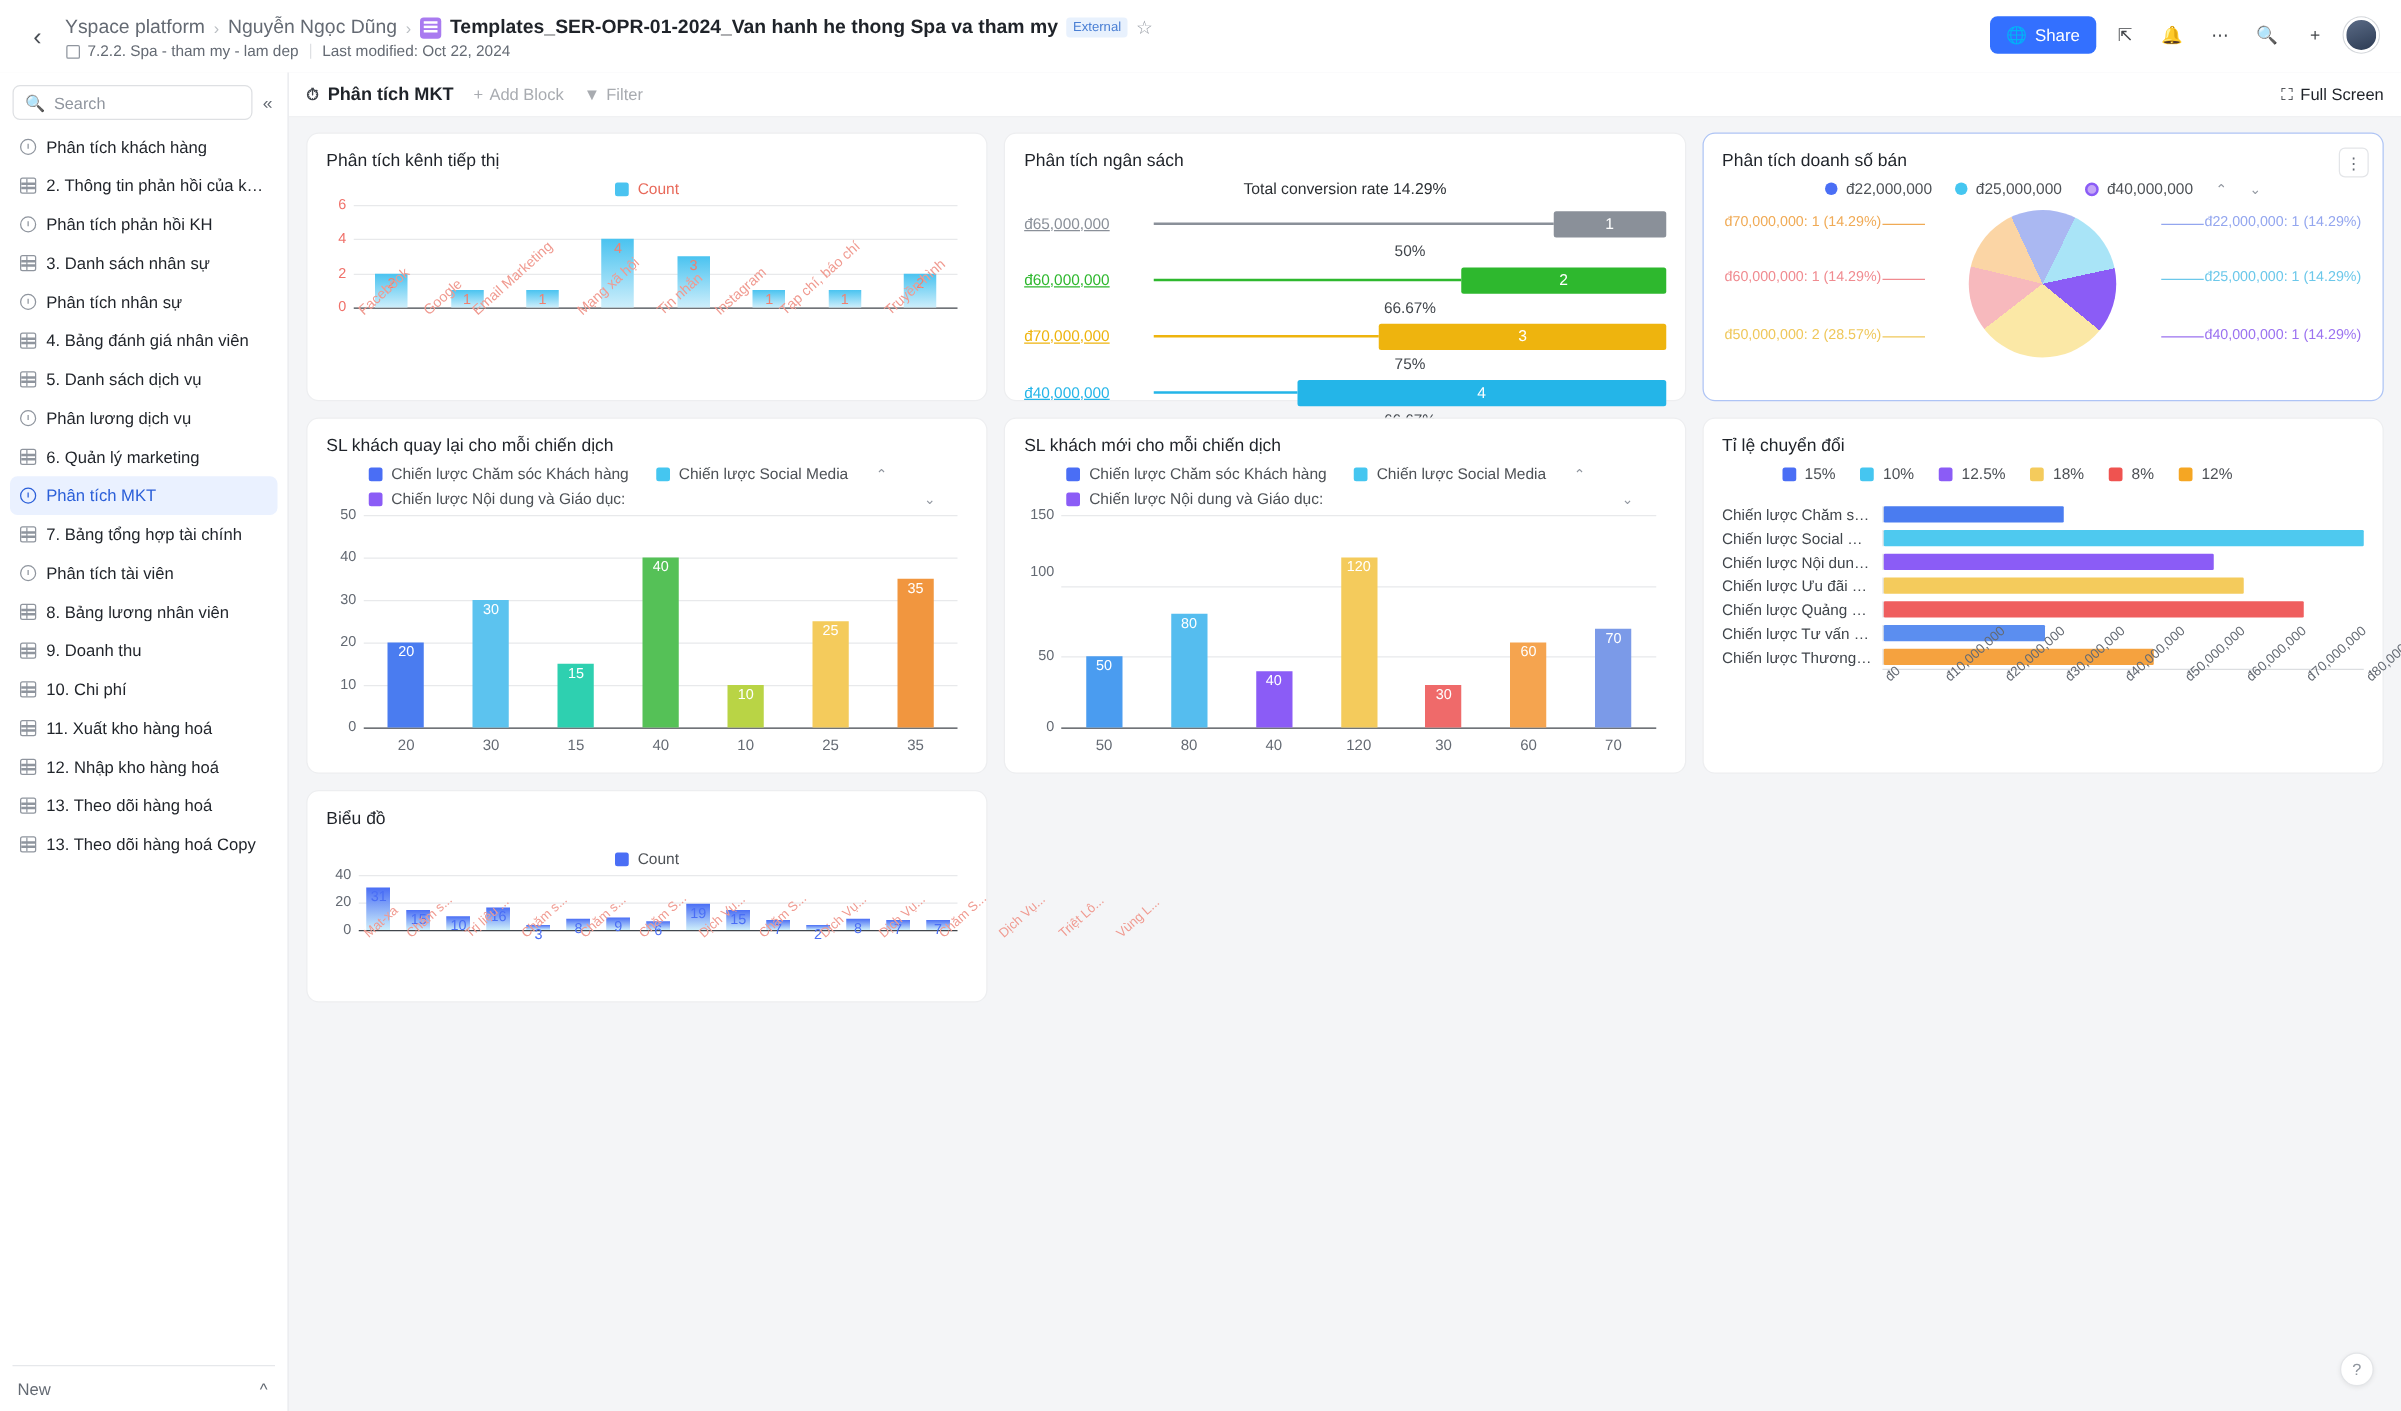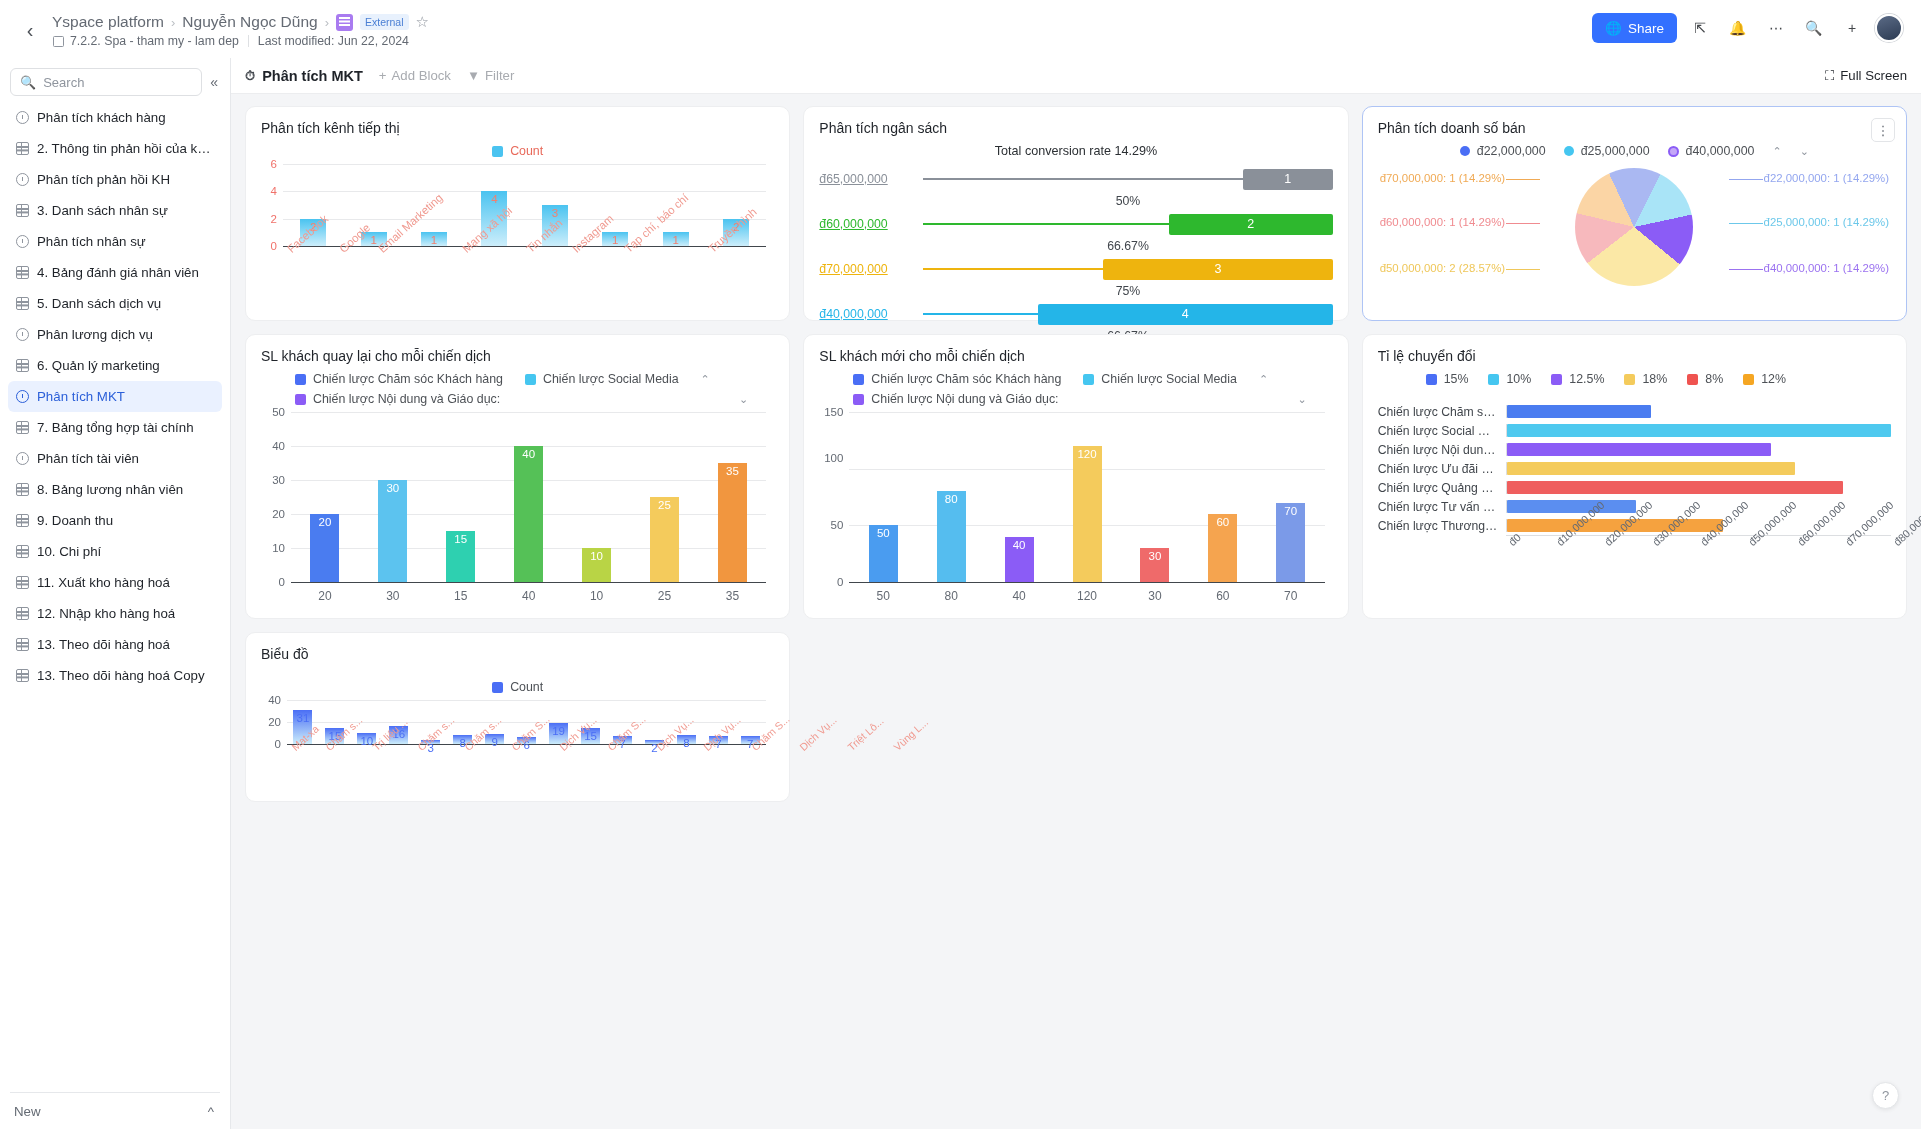--- a/index.html
+++ b/index.html
@@ -119,30 +119,31 @@
 
 <div class="topbar">
   <div class="back-btn">‹</div>
   <div class="crumb-wrap">
     <div class="crumb-row1">
       <span class="crumb">Yspace platform</span>
       <span class="crumb-sep">›</span>
       <span class="crumb">Nguyễn Ngọc Dũng</span>
       <span class="crumb-sep">›</span>
       <span class="doc-icon"></span>
+      <span class="doc-title">Templates_SER-OPR-01-2024_Van hanh he thong Spa va tham my</span>
       <span class="badge-ext">External</span>
       <span class="star">☆</span>
     </div>
     <div class="crumb-row2">
       <span style="display:flex;align-items:center;gap:6px;">
         <span class="mini-icon"></span>
         <span>7.2.2. Spa - tham my - lam dep</span>
       </span>
       <span class="vline"></span>
-      <span>Last modified: Jun 22, 2024</span>
+      <span>Last modified: Oct 22, 2024</span>
     </div>
   </div>
   <div class="top-right">
     <div class="share-btn">
       <span>🌐</span>
       <span>Share</span>
     </div>
     <div class="ic-btn">⇱</div>
     <div class="ic-btn">🔔</div>
     <div class="ic-btn">⋯</div>

